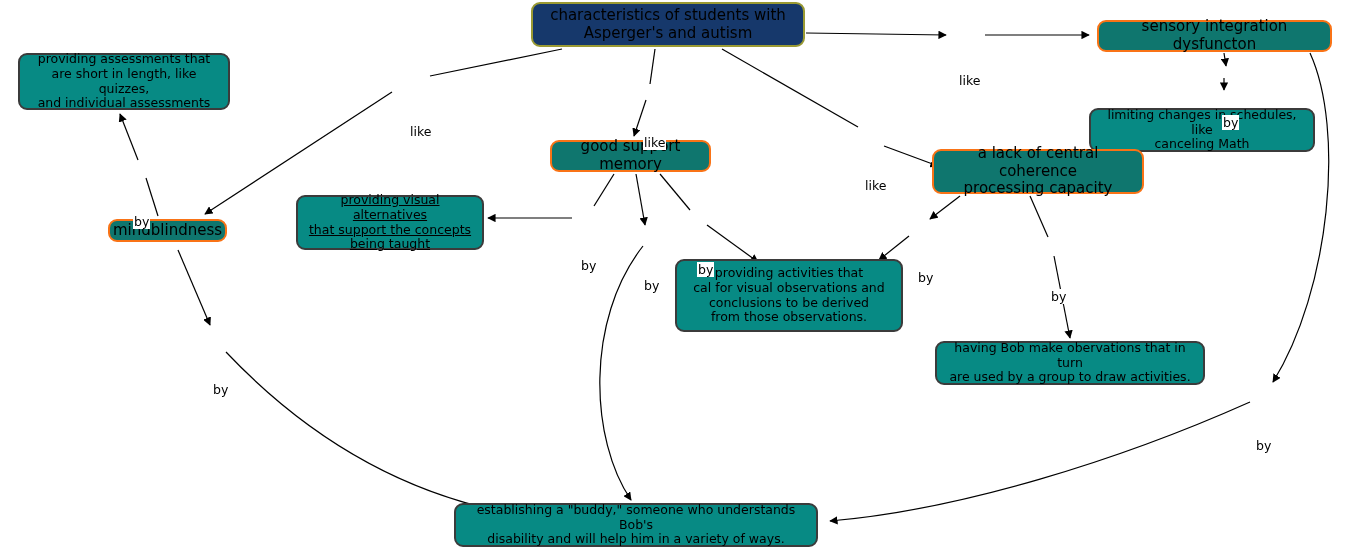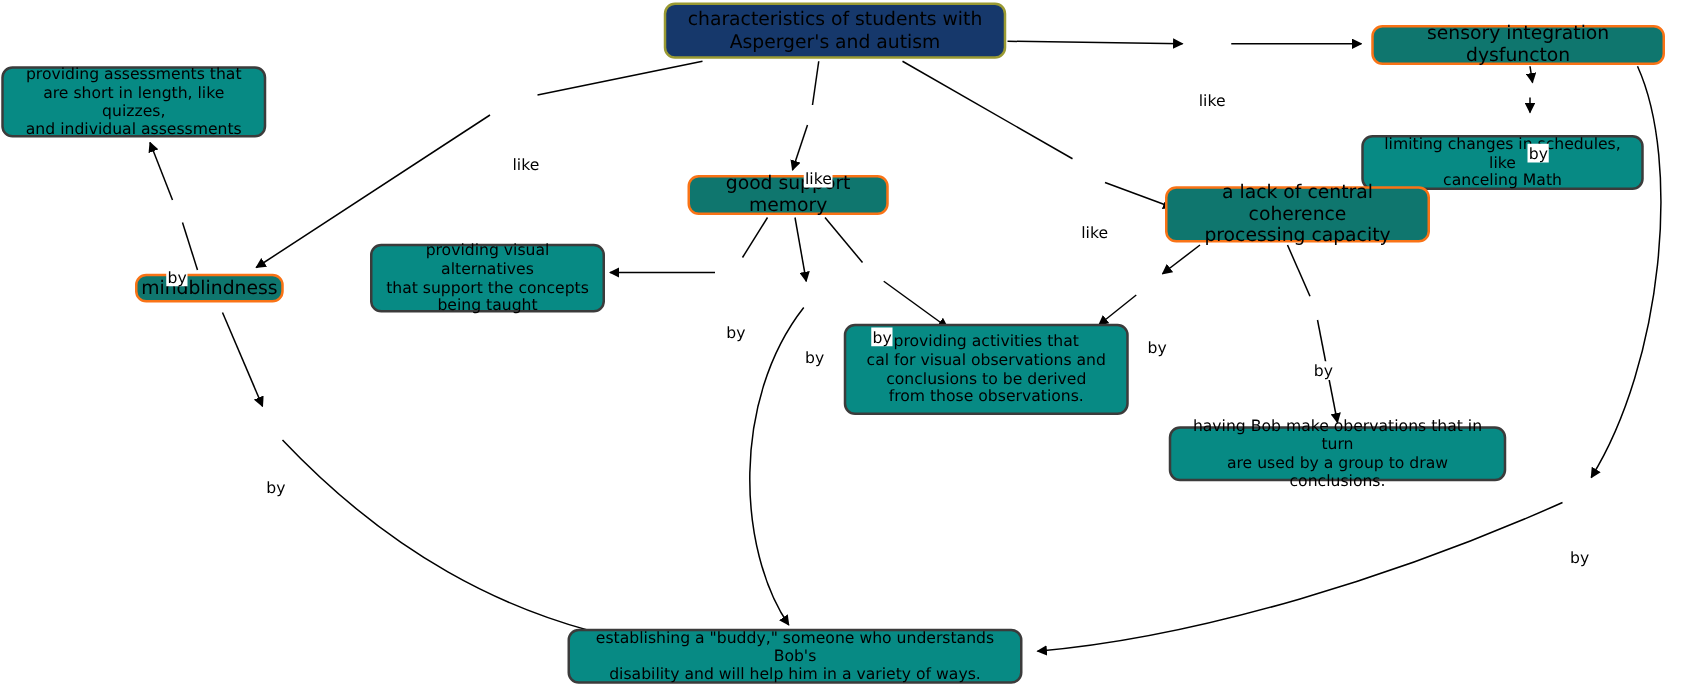--- a/index.html
+++ b/index.html
@@ -113,39 +113,39 @@
       <path d="M 909 236 L 879 260" marker-end="url(#arrow)"></path>
 
       <path d="M 1030 196 L 1048 237"></path>
       <path d="M 1054 256 L 1070 338" marker-end="url(#arrow)"></path>
     </g>
   </svg>
 
   <div id="nodes">
       <div class="node node-root" style="left: 531px; top: 2px; width: 274px; height: 45px;">characteristics of students with
 Asperger's and autism</div>
-      <div class="node node-action" style="left: 1px; top: 53px; width: 212px; height: 57px;">providing assessments that
+      <div class="node node-action" style="left: 18px; top: 53px; width: 212px; height: 57px;">providing assessments that
 are short in length, like quizzes,
 and individual assessments</div>
       <div class="node node-concept" style="left: 1097px; top: 20px; width: 235px; height: 32px;">sensory integration dysfuncton</div>
       <div class="node node-action" style="left: 1089px; top: 94px; width: 226px; height: 44px; margin-top: 14px;">limiting changes in schedules, like
 canceling Math</div>
       <div class="node node-concept" style="left: 550px; top: 140px; width: 161px; height: 32px;">good support memory</div>
       <div class="node node-concept" style="left: 932px; top: 149px; width: 212px; height: 45px;">a lack of central coherence
 processing capacity</div>
       <div class="node node-concept" style="left: 108px; top: 219px; width: 119px; height: 23px;">mindblindness</div>
-      <div class="node node-action" style="left: 296px; top: 195px; width: 188px; height: 55px;">providing visual alternatives
+      <div class="node node-action" style="left: 296px; top: 195px; width: 188px; height: 55px; text-decoration: underline;">providing visual alternatives
 that support the concepts
 being taught</div>
       <div class="node node-action" style="left: 675px; top: 259px; width: 228px; height: 73px;">providing activities that
 cal for visual observations and
 conclusions to be derived
 from those observations.</div>
       <div class="node node-action" style="left: 935px; top: 341px; width: 270px; height: 44px;">having Bob make obervations that in turn
-are used by a group to draw conclusions.</div>
+are used by a group to draw activities.</div>
       <div class="node node-action" style="left: 454px; top: 503px; width: 364px; height: 44px;">establishing a "buddy," someone who understands Bob's
 disability and will help him in a variety of ways.</div>
     </div>
   <div id="labels">
       <span class="edge-label" style="left: 409px; top: 80px;">like</span>
       <span class="edge-label" style="left: 643px; top: 91px;">like</span>
       <span class="edge-label" style="left: 864px; top: 134px;">like</span>
       <span class="edge-label" style="left: 958px; top: 29px;">like</span>
       <span class="edge-label" style="left: 133px; top: 170px;">by</span>
       <span class="edge-label" style="left: 212px; top: 338px;">by</span>

